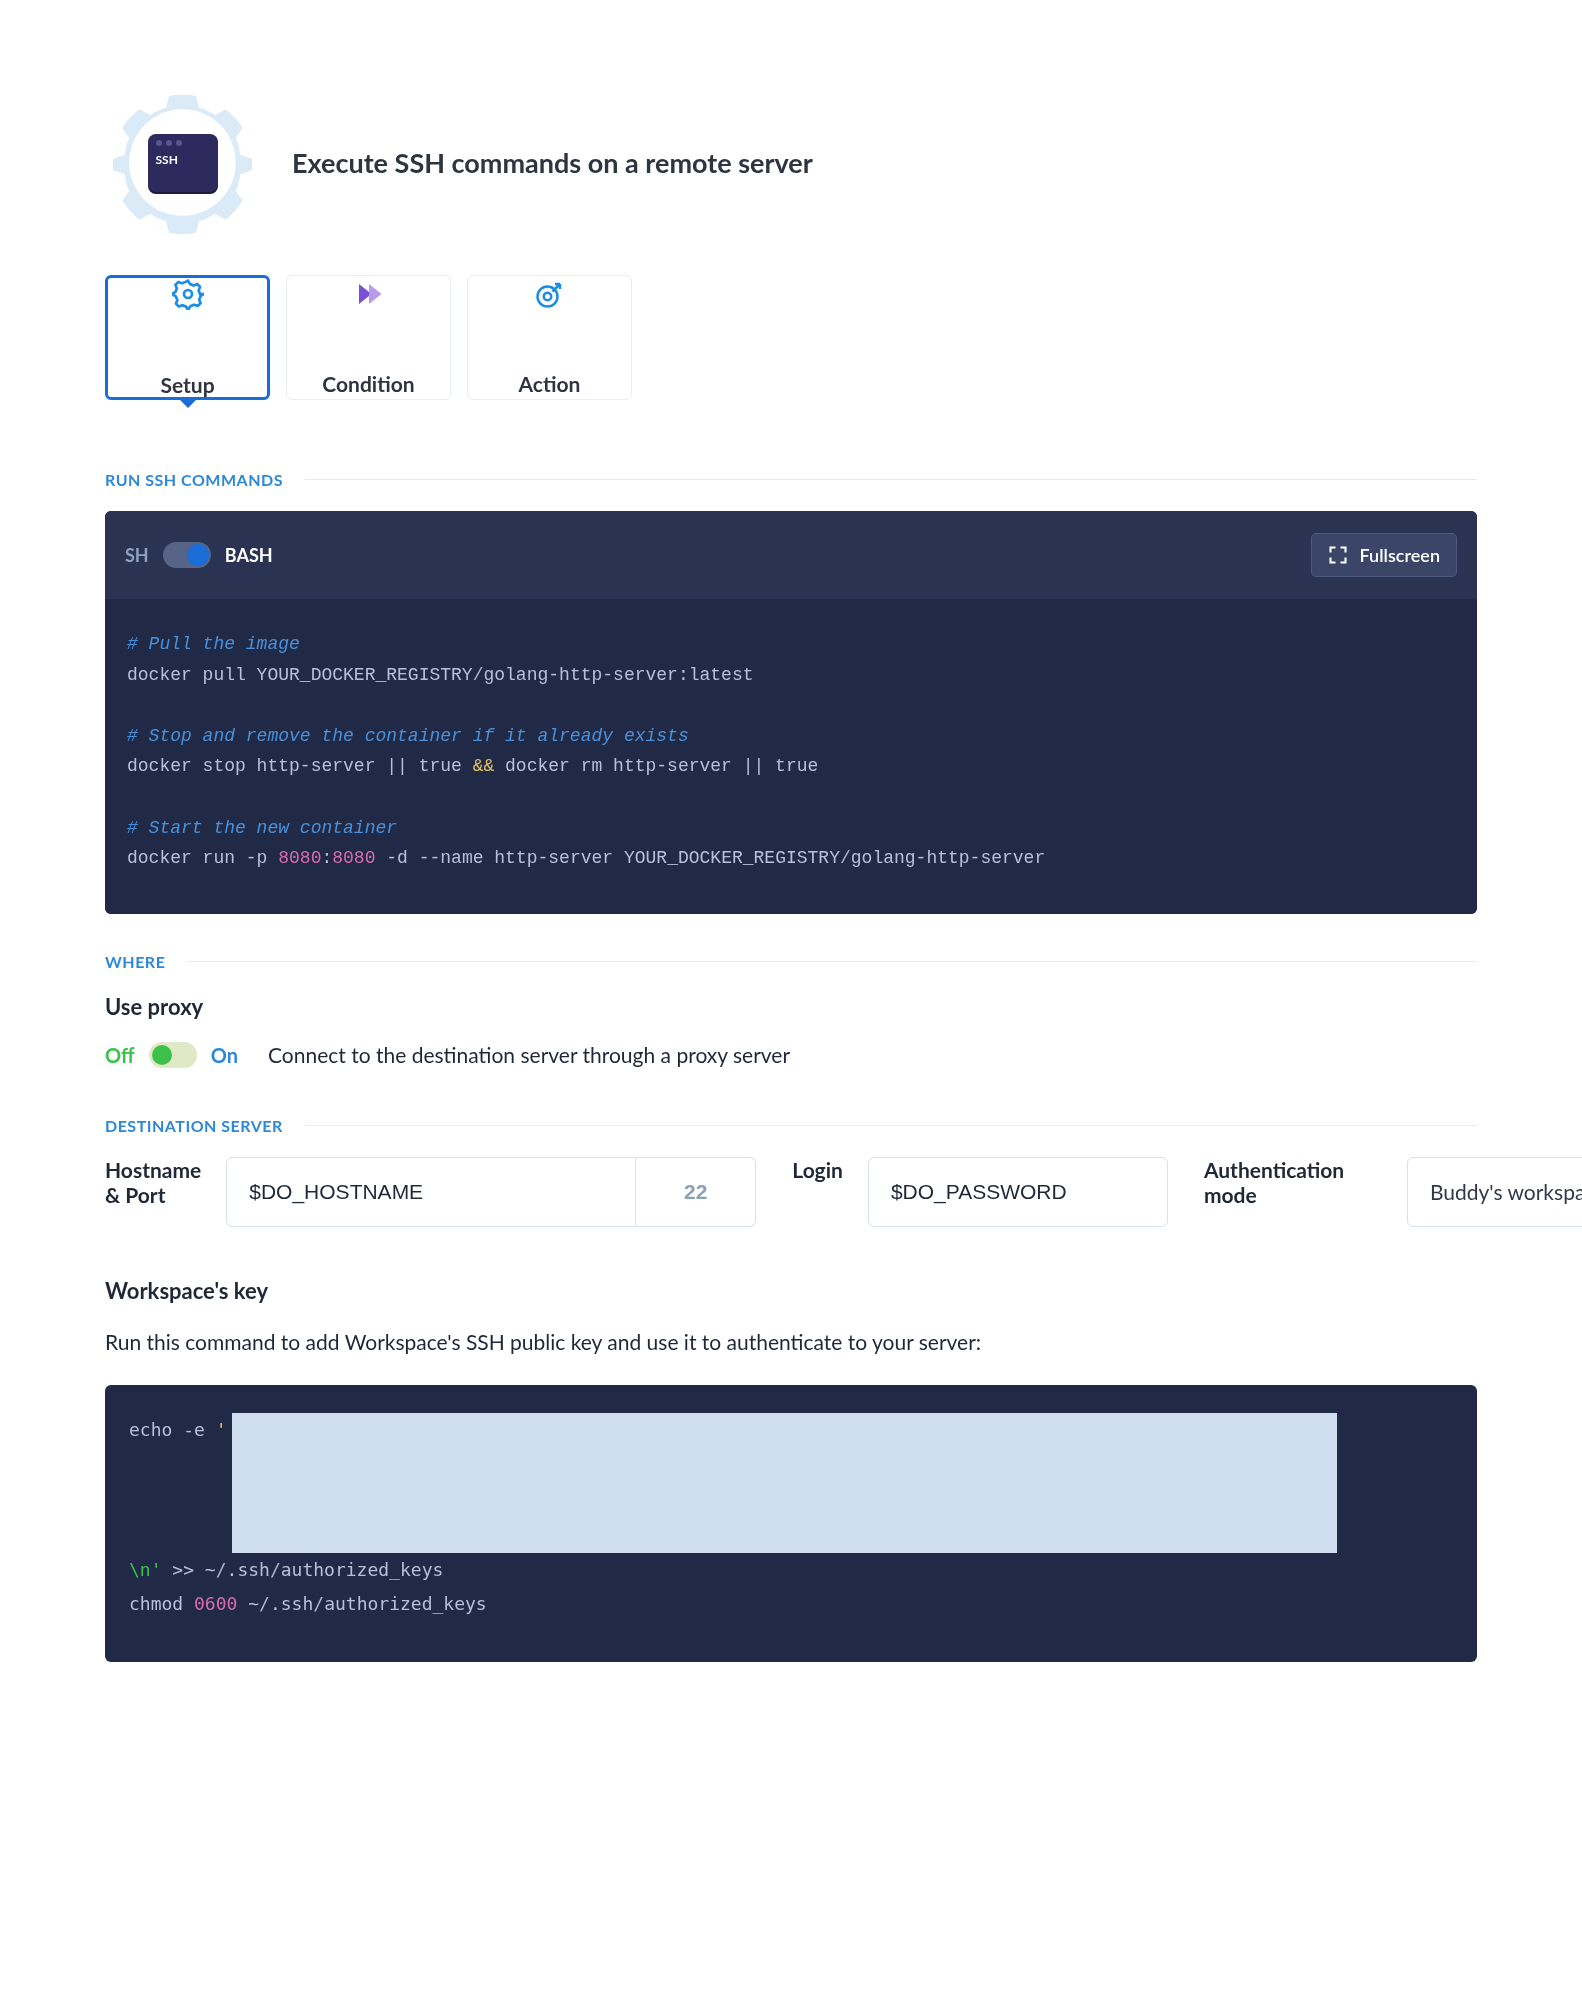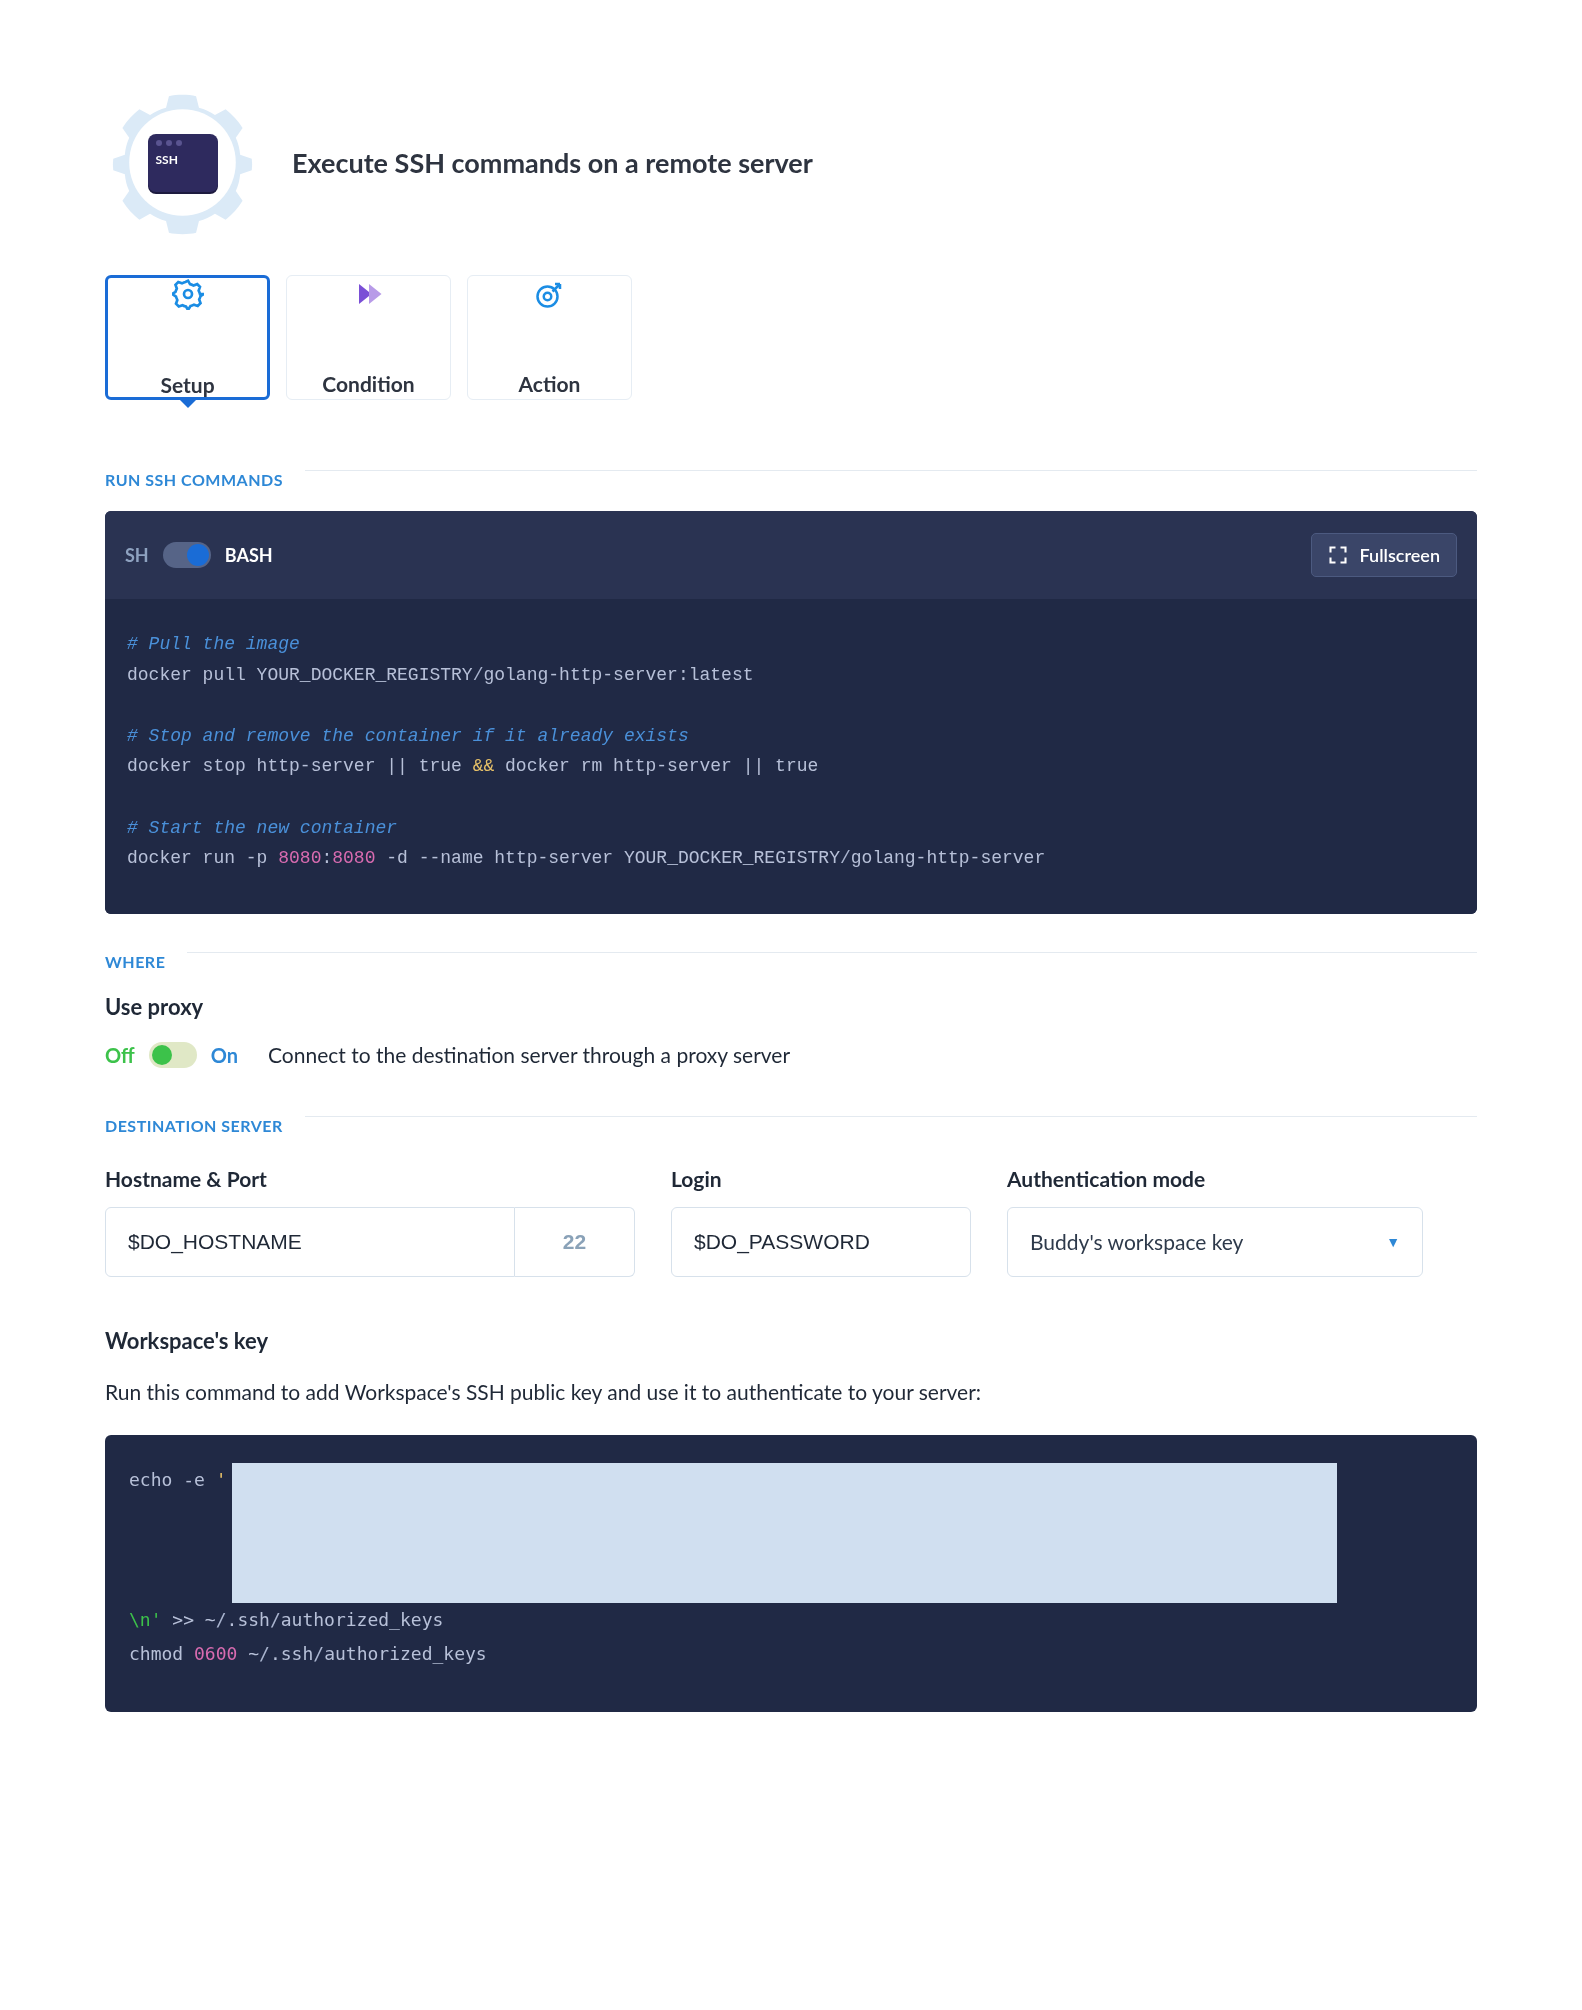--- a/index.html
+++ b/index.html
@@ -31,21 +31,21 @@
   .tab { width:165px; height:125px; border-radius:6px; display:flex; flex-direction:column; align-items:center; justify-content:center; gap:18px; cursor:pointer; position:relative;}
   .tab-active { border:3px solid #1a6cd6;}
   .tab-inactive { border:1px solid #e6edf4;}
   .tab-label { font-size:21px; font-weight:700; color:#2e3440;margin-top:44px;}
   .tab-active::after{
     content:''; position:absolute; left:50%; transform:translateX(-50%); bottom:-11px;
     width:0;height:0;border-left:10px solid transparent;border-right:10px solid transparent;border-top:10px solid #1a6cd6;
   }
 
   
-  .section-hd{ display:flex; align-items:flex-start; gap:22px; margin-bottom:22px;}
+  .section-hd{ display:flex; align-items:center; gap:22px; margin-bottom:22px;}
   .section-hd span{ font-size:16px; font-weight:700; letter-spacing:0.5px; color:#2e88d6; white-space:nowrap;}
   .section-hd hr{ flex:1; border:none; border-top:1px solid #e4eaf0;}
 
   
   .code-panel{ background:#2a3352; border-radius:6px; overflow:hidden; margin-bottom:38px;}
   .code-hd{ background:#2a3352; display:flex; align-items:center; padding:22px 20px 22px 20px;}
   .shell-toggle{ display:flex; align-items:center; gap:14px;}
   .sh-label{ font-size:18px; font-weight:700; color:#8ea2c0;}
   .toggle-pill{ width:48px;height:26px;background:#566487;border-radius:20px;position:relative;}
   .toggle-knob{ position:absolute; right:2px; top:2px; width:22px;height:22px;border-radius:50%;background:#1a6cd6;}
@@ -60,21 +60,21 @@
   
   .form-title{ font-size:22px; font-weight:700; color:#1f2836; margin-bottom:22px;}
   .proxy-row{ display:flex; align-items:center; gap:14px; margin-bottom:48px;}
   .off-label{ color:#3cc24a; font-weight:700; font-size:20px;}
   .on-label{ color:#2e88d6; font-weight:700; font-size:20px;}
   .proxy-pill{ width:48px;height:26px;background:#e0e8c6;border-radius:20px;position:relative;}
   .proxy-knob{ position:absolute; left:3px; top:3px; width:20px;height:20px;border-radius:50%;background:#3cc24a;}
   .proxy-desc{ margin-left:16px; font-size:21px; color:#1f2836;}
 
   .dest-row{ display:flex; gap:36px; margin-bottom:50px;}
-  .field-col{ display:flex; flex-direction:column; gap:16px;margin-top:9px;}
+  .field-col{ display:flex; flex-direction:row; gap:25px;}
   .field-label{ font-size:21px; font-weight:700; color:#1f2836;}
   .host-wrap{ display:flex; width:530px;}
   .inp{ height:70px; border:1px solid #d7e1eb; border-radius:6px; padding:0 22px; font-size:21px; color:#1f2836; outline:none;}
   .host-inp{ width:410px; border-radius:6px 0 0 6px;}
   .port-inp{ width:120px; border-left:none; border-radius:0 6px 6px 0; text-align:center; color:#8aa2b8; font-weight:600;}
   .login-inp{ width:300px;}
   .sel-wrap{ width:416px; height:70px; border:1px solid #d7e1eb; border-radius:6px; display:flex; align-items:center; padding:0 22px; font-size:21px; justify-content:space-between;}
   .sel-caret{ color:#2e88d6; font-size:14px;}
 
   .key-desc{ font-size:21px; color:#1f2836; margin-bottom:28px; line-height:1.5;}

